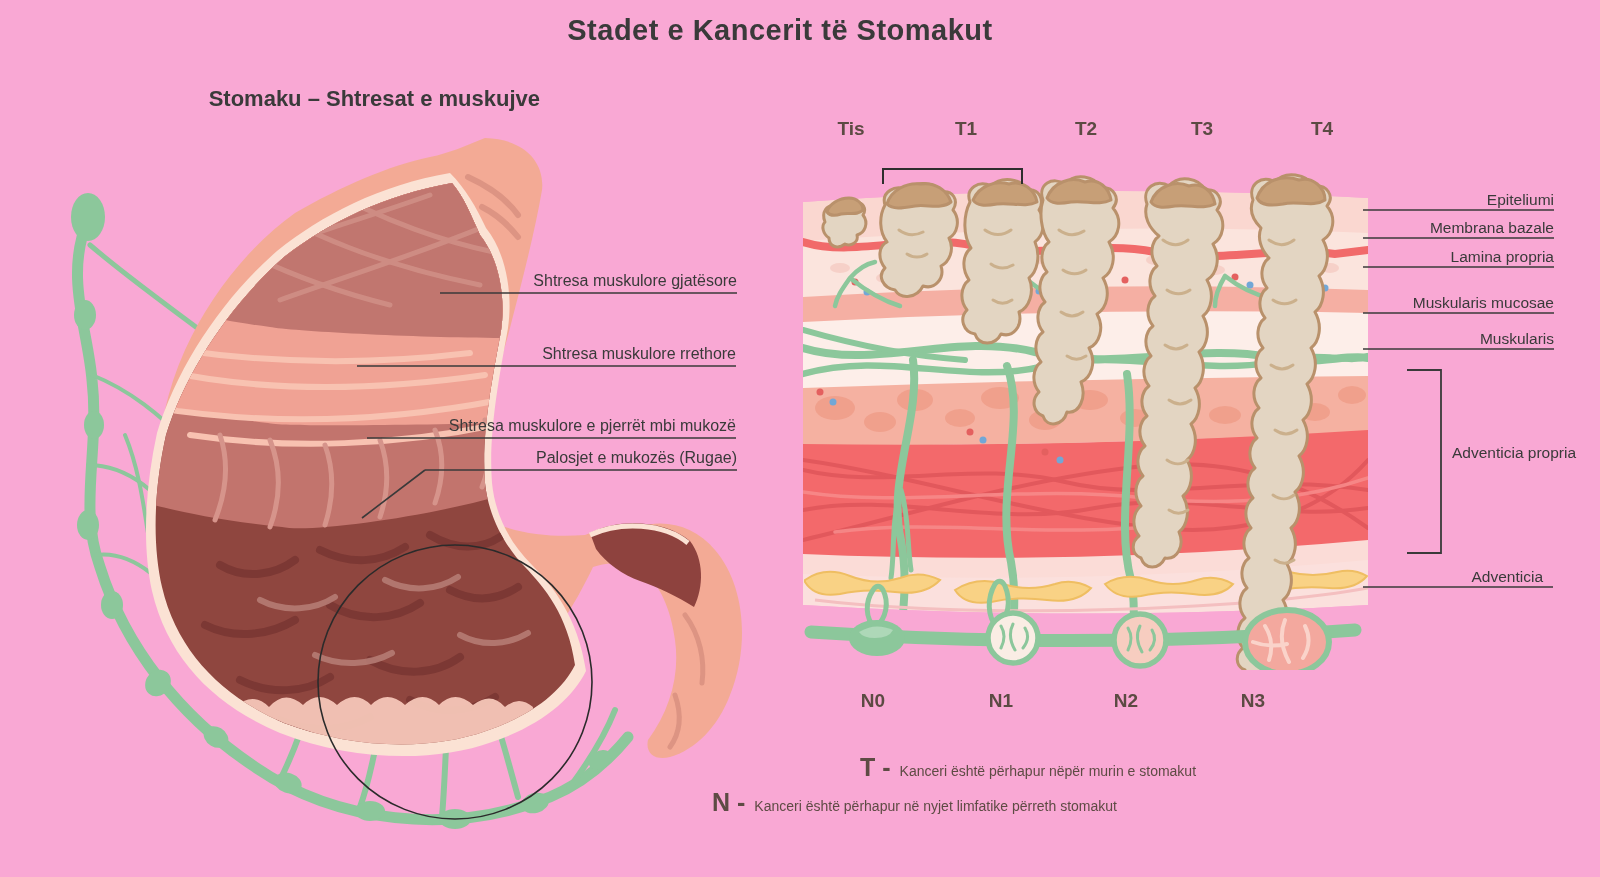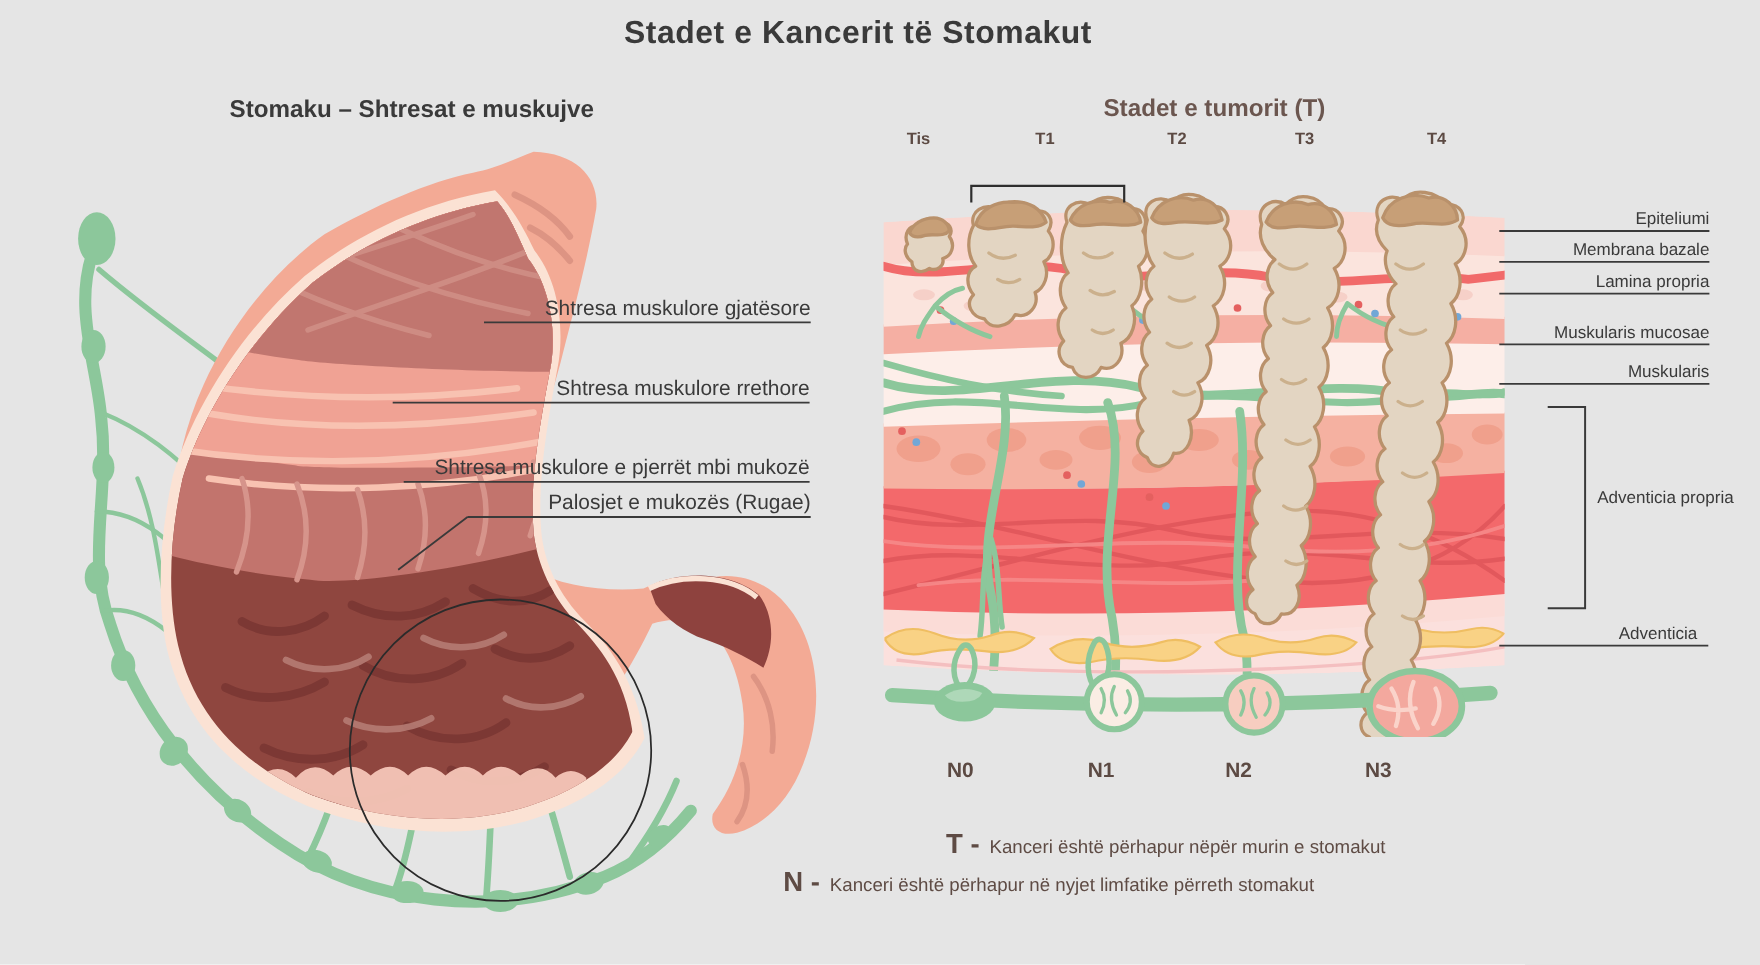--- a/index.html
+++ b/index.html
@@ -1,28 +1,28 @@
 <!DOCTYPE html>
 <html><head>
 <meta charset="utf-8">
 <style>
   html,body{margin:0;padding:0;background:#fff;}
-  #canvas{position:relative;width:1600px;height:877px;background:#e5e5e5;overflow:hidden;
+  #canvas{position:relative;width:1600px;height:877px;background:#f9a8d4;overflow:hidden;
           font-family:"Liberation Sans", sans-serif;}
   .hd{position:absolute;font-weight:bold;color:#3A3A3A;}
   #main-title{top:14px;left:380px;width:800px;text-align:center;font-size:29px;letter-spacing:.5px;}
   #left-heading{top:86px;left:60px;width:480px;text-align:right;font-size:22px;}
   #right-heading{top:85px;left:904px;width:400px;text-align:center;font-size:22px;color:#6B564F;}
-  .lbl{position:absolute;white-space:nowrap;font-size:19px;color:#3A3A3A;line-height:20px;}
+  .lbl{position:absolute;white-space:nowrap;font-size:16px;color:#3A3A3A;line-height:20px;}
   .rlbl{position:absolute;white-space:nowrap;font-size:15.5px;color:#3A3A3A;line-height:19px;text-align:center;}
-  .tstage{position:absolute;transform:translateX(-50%);font-size:15px;font-weight:bold;color:#5C4A43;}
+  .tstage{position:absolute;transform:translateX(-50%);font-size:19px;font-weight:bold;color:#5C4A43;margin-left:16px;}
   .nstage{position:absolute;transform:translateX(-50%);font-size:19px;font-weight:bold;color:#5C4A43;}
   .legend-line{position:absolute;display:flex;align-items:baseline;gap:9px;color:#5E4B44;}
   .legend-key{font-size:25px;font-weight:bold;}
-  .legend-text{font-size:17px;}
+  .legend-text{font-size:14px;}
   svg{position:absolute;display:block;}
   #overlay{pointer-events:none;}
 </style>
 </head>
 <body>
 
 <div id="canvas">
 
   <svg id="stomach-svg" style="left:30px;top:135px;" width="730" height="730" viewBox="0 0 730 730">
 
@@ -354,21 +354,20 @@
       <path d="M1363,313 L1554,313"></path>
       <path d="M1363,349 L1554,349"></path>
       <path d="M1363,587 L1553,587"></path>
       <path d="M1407,370 L1441,370 L1441,553 L1407,553" stroke-width="1.8"></path>
     </g>
     <path d="M883,184 L883,169 L1022,169 L1022,184" stroke="#2E2E2E" stroke-width="2" fill="none"></path>
   </svg>
 
   <div id="main-title" class="hd">Stadet e Kancerit të Stomakut</div>
   <div id="left-heading" class="hd">Stomaku – Shtresat e muskujve</div>
-  <div id="right-heading" class="hd">Stadet e tumorit (T)</div>
 
   <div class="lbl" style="top:271px;right:863px;">Shtresa muskulore gjatësore</div>
   <div class="lbl" style="top:344px;right:864px;">Shtresa muskulore rrethore</div>
   <div class="lbl" style="top:416px;right:864px;">Shtresa muskulore e pjerrët mbi mukozë</div>
   <div class="lbl" style="top:448px;right:863px;">Palosjet e mukozës (Rugae)</div>
 
   <div class="tstage" style="top:118px;left:835px;">Tis</div>
   <div class="tstage" style="top:118px;left:950px;">T1</div>
   <div class="tstage" style="top:118px;left:1070px;">T2</div>
   <div class="tstage" style="top:118px;left:1186px;">T3</div>

